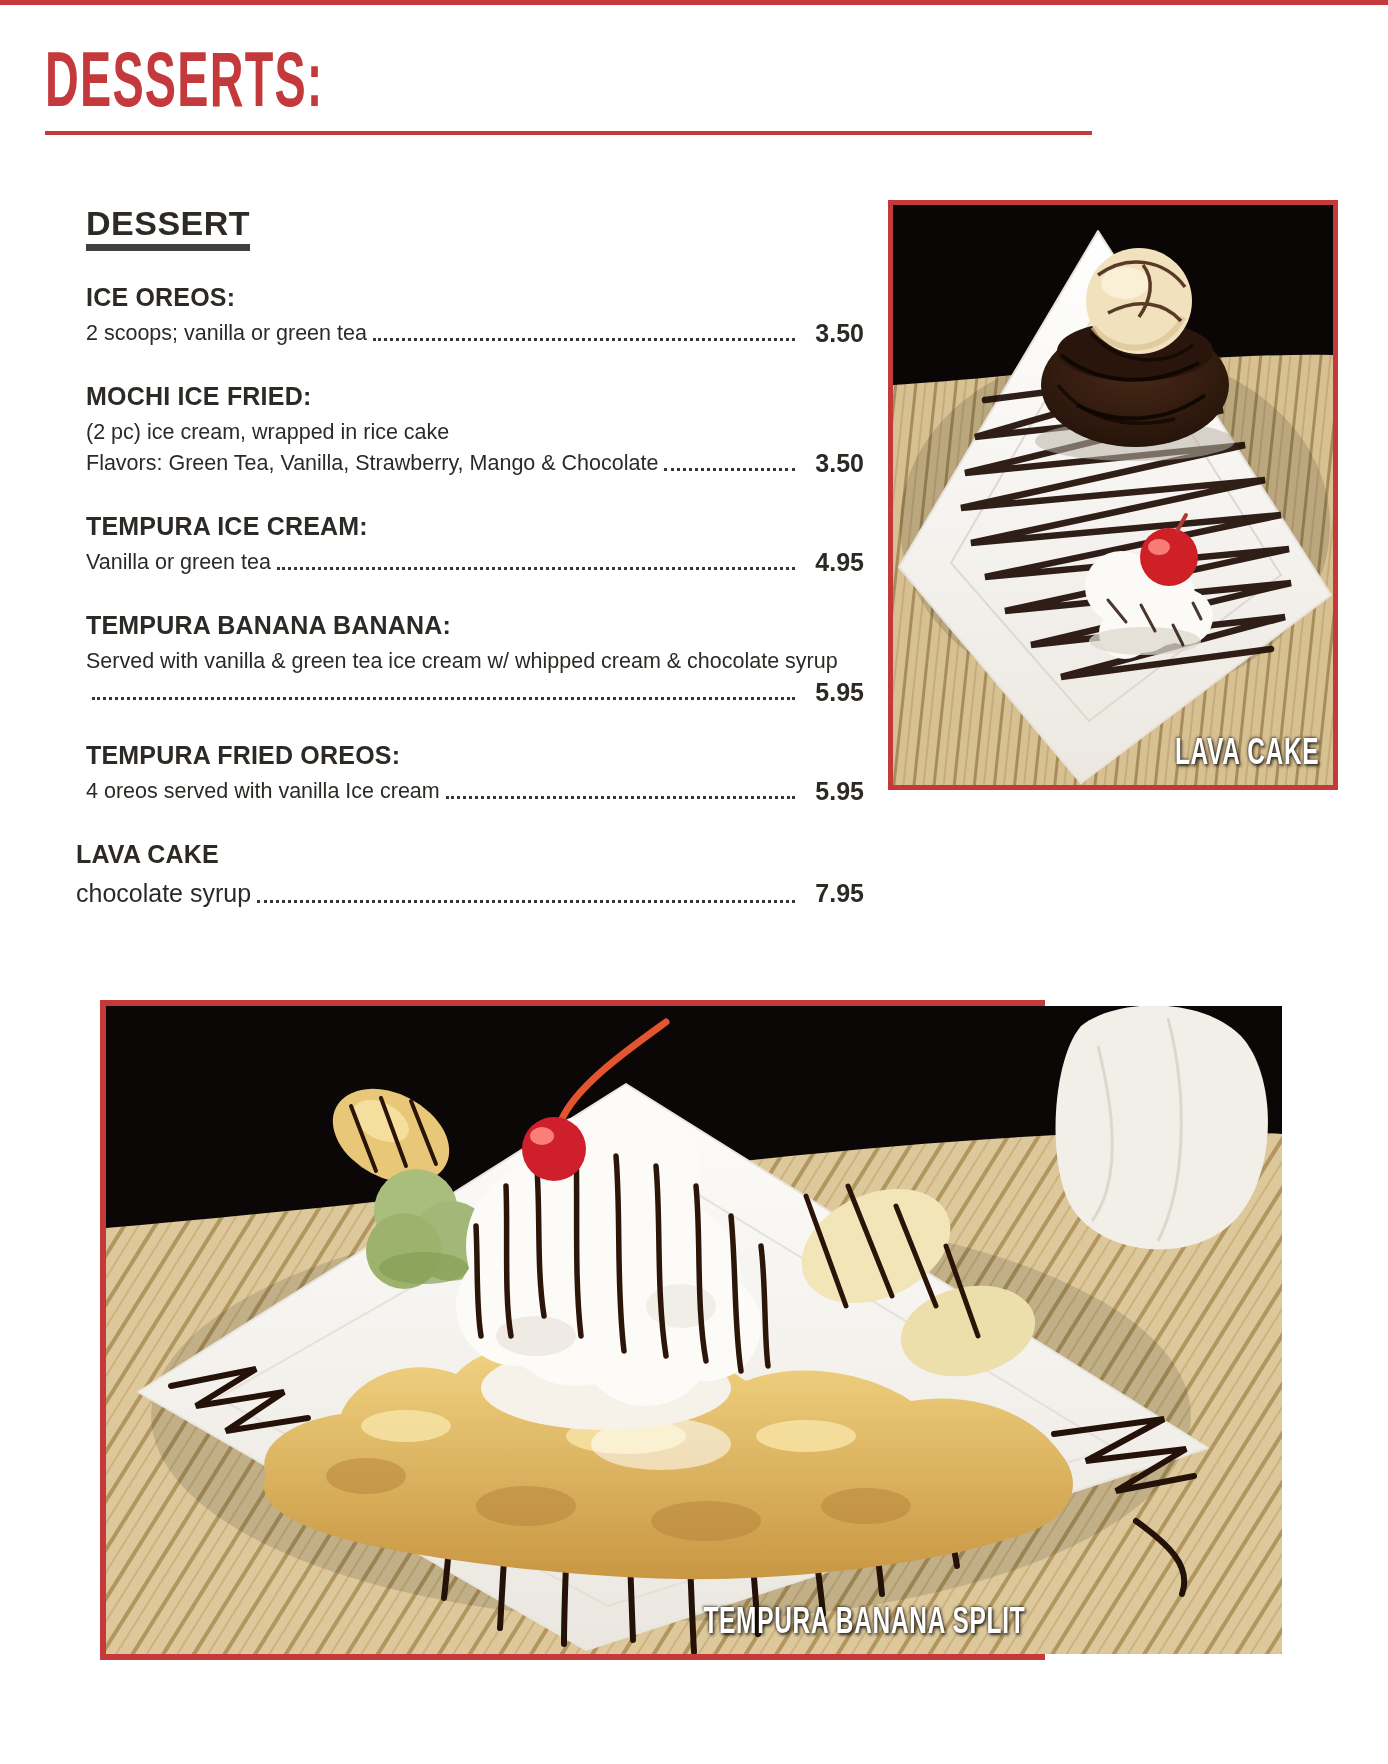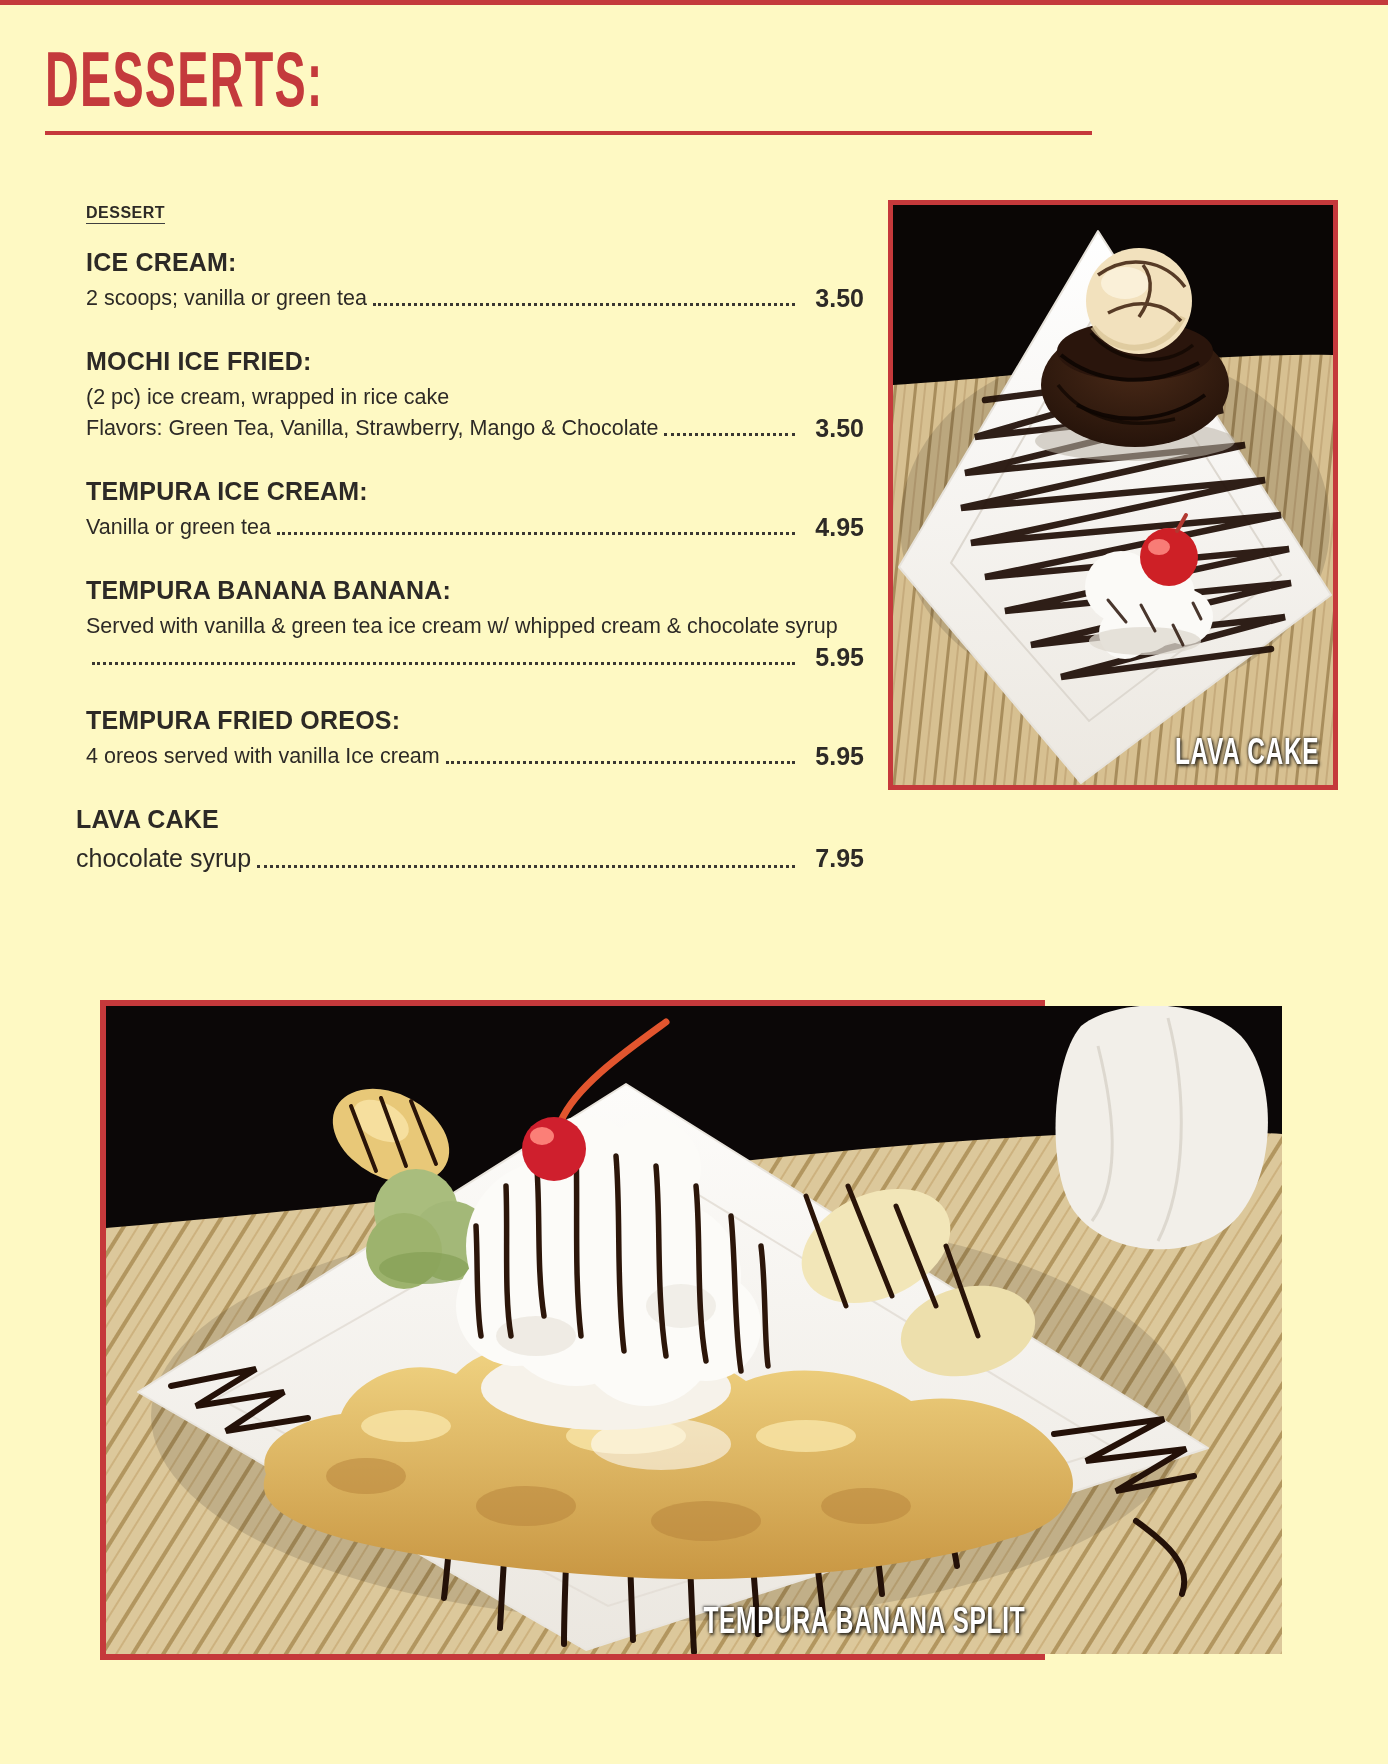--- a/index.html
+++ b/index.html
@@ -1,38 +1,38 @@
 <!DOCTYPE html>
 <html><head>
 <meta charset="utf-8">
 <style>
   html,body{margin:0;padding:0;}
   body{font-family:"Liberation Sans", sans-serif; background:#888;}
   .page{
     position:relative; width:1388px; height:1764px;
-    background:#fef9c3; overflow:hidden;
+    background:#ffffff; overflow:hidden;
   }
   .top-strip{position:absolute; left:0; top:0; width:1388px; height:5px; background:#c43a3c;}
   .page-title{
     position:absolute; left:45px; top:34px;
     font-size:78px; font-weight:bold; color:#c43a3c;
     letter-spacing:2px; white-space:nowrap;
     transform:scaleX(0.60); transform-origin:0 0;
   }
   .title-rule{position:absolute; left:45px; top:131px; width:1047px; height:4px; background:#c5393b;}
 
   
   .menu{
     position:absolute; left:86px; top:204px; width:778px;
     color:#2d2a26;
   }
   .section-heading{
-    font-size:16px; font-weight:bold; letter-spacing:0.5px;
-    border-bottom:1px solid #404040; display:inline-block; padding-bottom:1px;
-    margin-bottom:24px;
+    font-size:34px; font-weight:bold; letter-spacing:0.5px;
+    border-bottom:7px solid #404040; display:inline-block; padding-bottom:1px;
+    margin-bottom:32px;
   }
   .menu-item{margin-bottom:33px;}
   .menu-item.shift-left{margin-left:-10px;}
   .item-name{font-size:25px; font-weight:bold; letter-spacing:0.2px; margin-bottom:6px;}
   .item-line{display:flex; font-size:21.5px; line-height:31px;}
   .item-line .line-text{white-space:nowrap;}
   .menu-item.large-desc .item-line{font-size:25px; line-height:36px;}
   .leader{flex:1 1 auto; border-bottom:3px dotted #3a3732; margin:0 4px 8px 6px; min-width:18px;}
   .price{font-size:25px; font-weight:bold; margin-left:16px;}
 
@@ -54,21 +54,21 @@
 <div class="page">
   <div class="top-strip"></div>
 
   <div class="page-title">DESSERTS:</div>
   <div class="title-rule"></div>
 
   <div class="menu">
     <div class="section-heading">DESSERT</div>
     <div id="menu-list">
         <div class="menu-item">
-          <div class="item-name">ICE CREAM:</div>
+          <div class="item-name">ICE OREOS:</div>
           <div class="item-line">
             <span class="line-text">2 scoops; vanilla or green tea</span>
             <span class="leader"></span>
             <span class="price">3.50</span>
           </div>
         </div>
         <div class="menu-item">
           <div class="item-name">MOCHI ICE FRIED:</div>
           <div class="item-line">
             <span class="line-text">(2 pc) ice cream, wrapped in rice cake</span>

